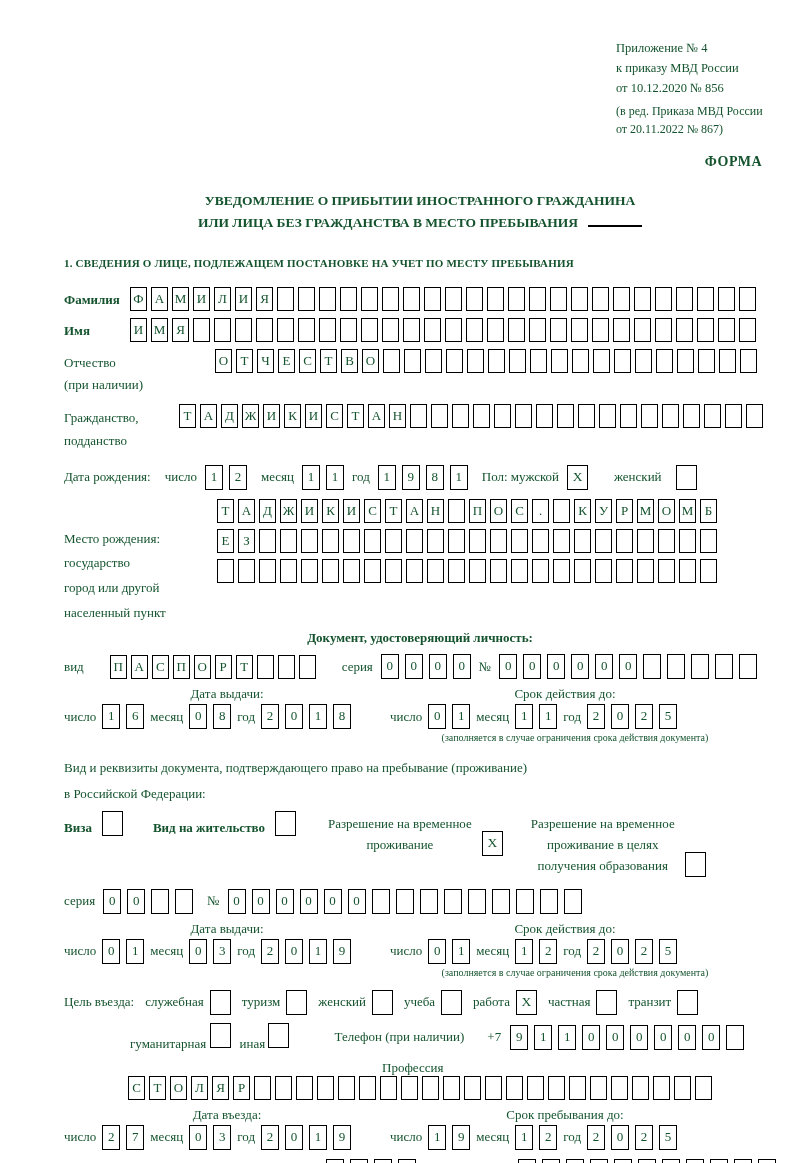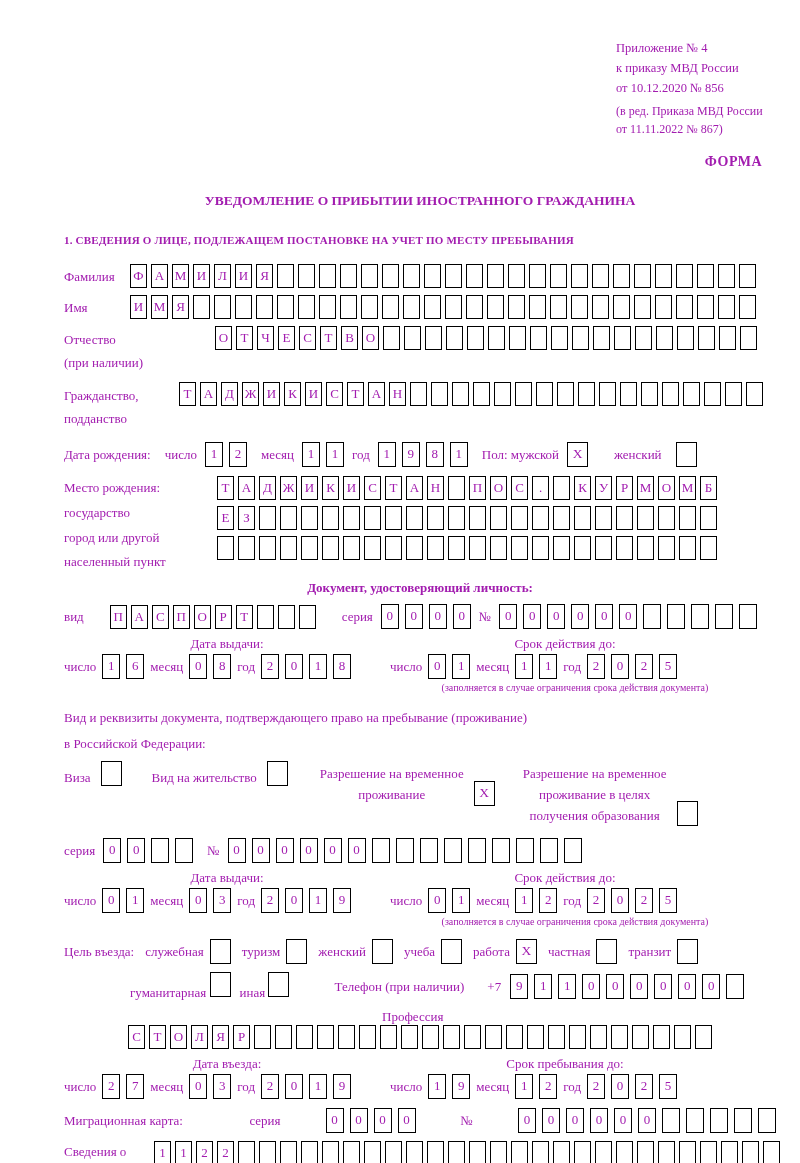--- a/index.html
+++ b/index.html
@@ -1,48 +1,48 @@
 <!DOCTYPE html>
 <html><head>
 <meta charset="utf-8">
 <style>
   * { box-sizing: border-box; margin: 0; padding: 0; }
   html, body { background: #ffffff; }
   .page {
-    width: 800px; height: 1163px; background: #fff; color: #a21caf;
+    width: 800px; height: 1163px; background: #fff; color: #14532d;
     font-family: "Liberation Serif", serif; font-size: 13px;
     padding: 38px 24px 0 64px; position: relative; overflow: hidden;
   }
   .appendix { margin-left: 552px; width: 176px; font-size: 12.5px; line-height: 1.6; }
   .appendix .rev { font-size: 12px; margin-top: 4px; line-height: 1.5; }
   .forma { text-align: right; padding-right: 14px; font-weight: bold; font-size: 14px; letter-spacing: 0.5px; margin-top: 16px; }
   .title { text-align: center; font-weight: bold; font-size: 13.5px; margin-top: 20px; line-height: 1.65; }
   .title-underline { display: inline-block; width: 54px; border-bottom: 2px solid #000; margin-left: 10px; height: 12px; }
   .section-title { font-weight: bold; font-size: 11px; margin-top: 22px; letter-spacing: 0.2px; }
 
   .frow { display: flex; align-items: flex-start; margin-top: 7px; }
-  .lbl { padding-top: 5px; flex: 0 0 auto; }
+  .lbl { padding-top: 5px; flex: 0 0 auto; font-weight: bold; }
   .lbl2 { line-height: 1.75; padding-top: 3px; flex: 0 0 auto; }
   .cells { display: inline-flex; gap: 4px; flex: 0 0 auto; }
   .cell {
     display: inline-block; width: 17px; height: 24px; border: 1.8px solid #000;
     text-align: center; line-height: 21px; font-size: 13px; flex: 0 0 auto;
   }
   .dcells { gap: 6px; }
   .dcells .cell { width: 18px; height: 25px; }
   .cb {
     display: inline-block; width: 21px; height: 25px; border: 1.8px solid #000;
     text-align: center; line-height: 22px; font-size: 13.5px; flex: 0 0 auto;
   }
   .w-name { width: 66px; }
   .w-patr { width: 151px; }
   .w-cit  { width: 115px; }
 
   .bp { margin-top: 9px; display: flex; align-items: flex-start; }
-  .bp-labels { width: 153px; line-height: 1.9; flex: 0 0 auto; }
+  .bp-labels { width: 153px; line-height: 1.9; flex: 0 0 auto; margin-top: 28px; }
   .bp-cells .cells { margin-bottom: 6px; display: flex; }
 
   .doc-heading { text-align: center; font-weight: bold; margin-top: 5px; }
 
   .dates-head { display: flex; margin-top: 7px; }
   .dates-head .dh1 { width: 326px; text-align: center; }
   .dates-head .dh2 { width: 350px; text-align: center; }
   .dates-row { display: flex; margin-top: 2px; }
   .dgroup { display: flex; align-items: center; gap: 6px; flex: 0 0 auto; }
   .dg-left { width: 326px; }
@@ -73,28 +73,31 @@
 <body>
 
 <div class="page">
 
   <div class="appendix">
     <div>Приложение № 4</div>
     <div>к приказу МВД России</div>
     <div>от 10.12.2020 № 856</div>
     <div class="rev">
       <div>(в ред. Приказа МВД России</div>
-      <div>от 11.11.2022 № 867)</div>
+      <div>от 20.11.2022 № 867)</div>
     </div>
   </div>
 
   <div class="forma">ФОРМА</div>
 
   <div class="title">
     <div>УВЕДОМЛЕНИЕ О ПРИБЫТИИ ИНОСТРАННОГО ГРАЖДАНИНА</div>
+    <div>
+      <span>ИЛИ ЛИЦА БЕЗ ГРАЖДАНСТВА В МЕСТО ПРЕБЫВАНИЯ</span><span class="title-underline"></span>
+    </div>
   </div>
 
   <div class="section-title">1. СВЕДЕНИЯ О ЛИЦЕ, ПОДЛЕЖАЩЕМ ПОСТАНОВКЕ НА УЧЕТ ПО МЕСТУ ПРЕБЫВАНИЯ</div>
 
   <div class="frow" style="margin-top:18px;">
     <span class="lbl w-name">Фамилия</span>
     <span class="cells">
         <span class="cell">Ф</span>
         <span class="cell">А</span>
         <span class="cell">М</span>

